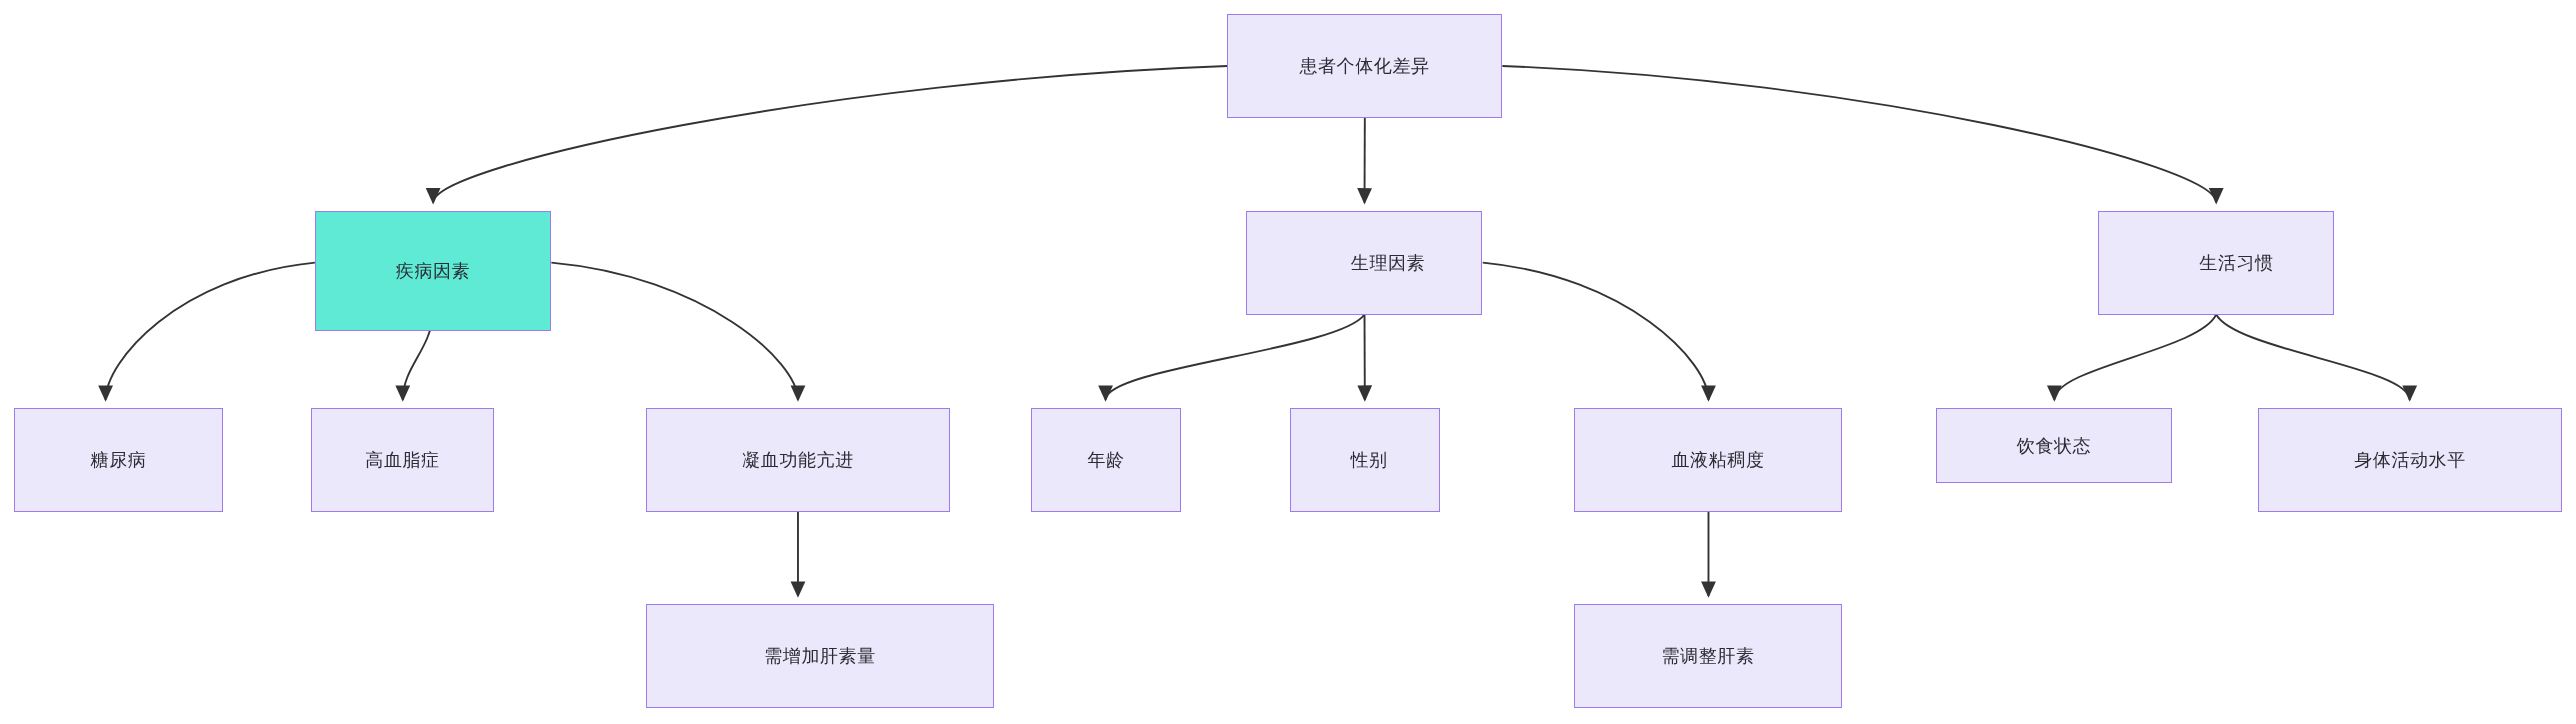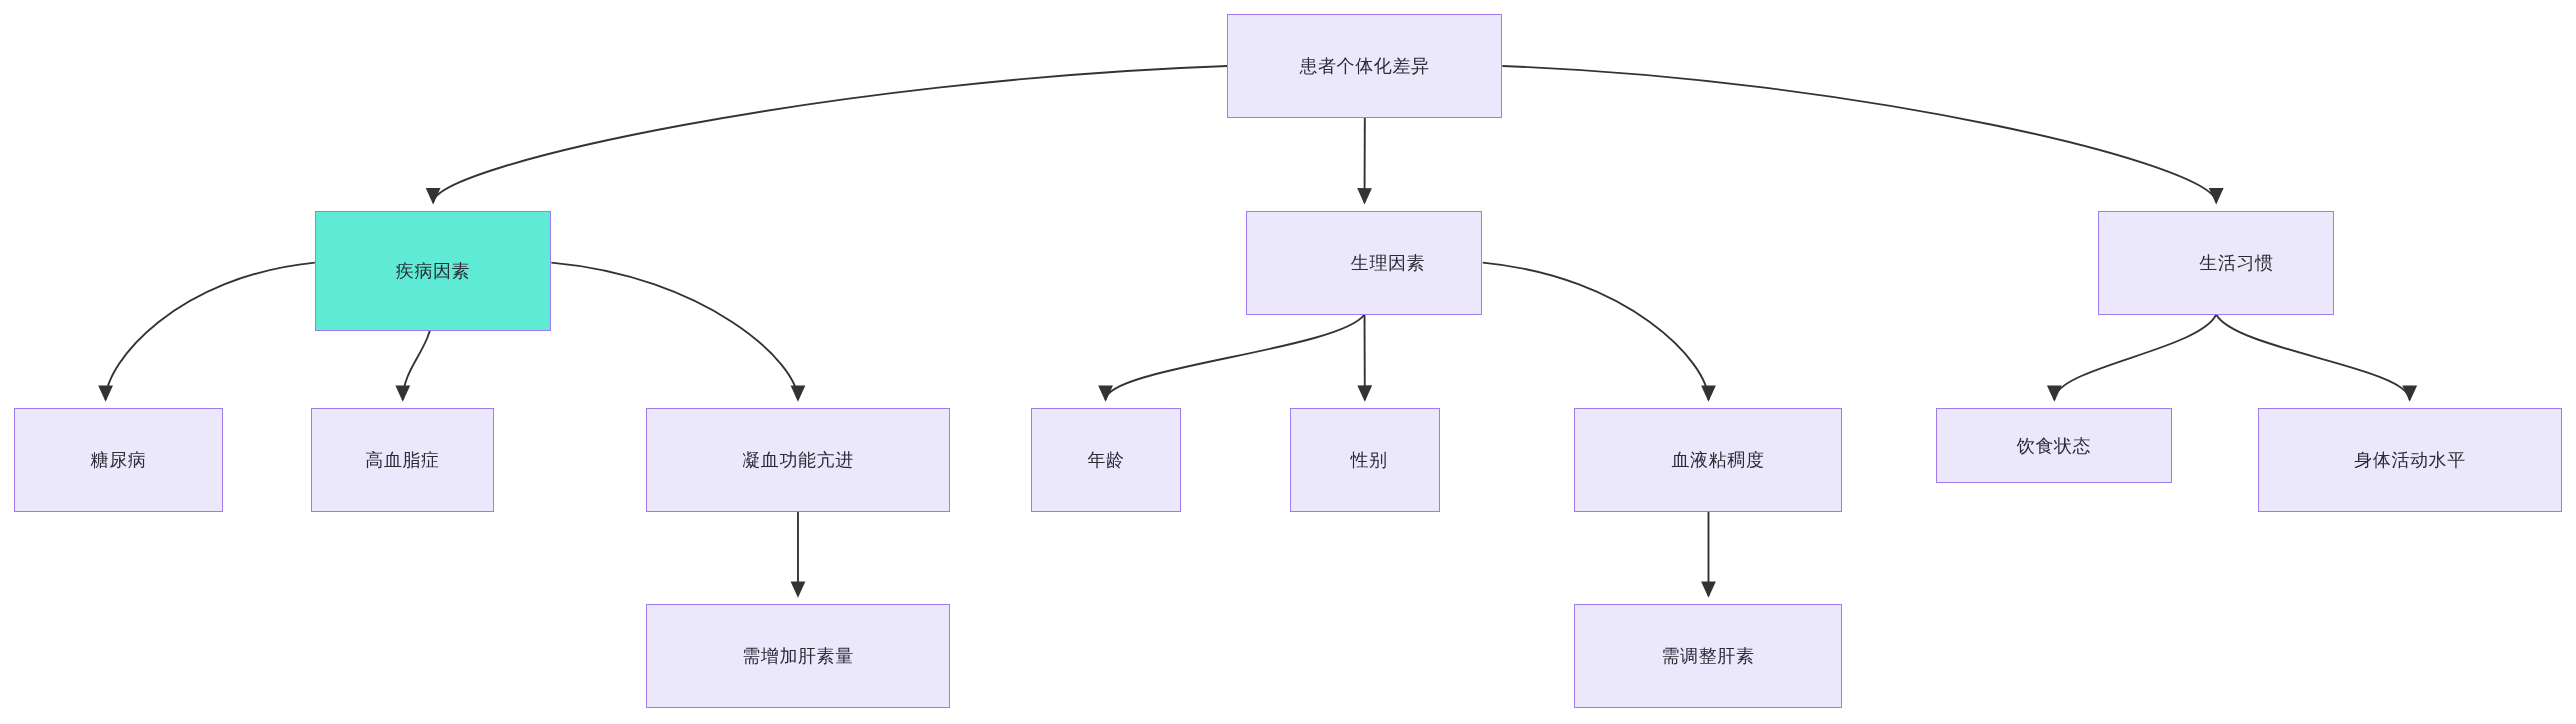--- a/index.html
+++ b/index.html
@@ -102,21 +102,21 @@
       </div>
       <div class="node" style="left: 1574px; top: 408px; width: 268px; height: 104px; background: rgb(235, 232, 252); border-color: rgb(157, 123, 236); color: rgb(43, 43, 51); padding-left: 20px;">
         <span class="node-label">血液粘稠度</span>
       </div>
       <div class="node" style="left: 1936px; top: 408px; width: 236px; height: 75px; background: rgb(235, 232, 252); border-color: rgb(157, 123, 236); color: rgb(43, 43, 51);">
         <span class="node-label">饮食状态</span>
       </div>
       <div class="node" style="left: 2258px; top: 408px; width: 304px; height: 104px; background: rgb(235, 232, 252); border-color: rgb(157, 123, 236); color: rgb(43, 43, 51);">
         <span class="node-label">身体活动水平</span>
       </div>
-      <div class="node" style="left: 646px; top: 604px; width: 304px; height: 104px; background: rgb(235, 232, 252); border-color: rgb(157, 123, 236); color: rgb(43, 43, 51);">
+      <div class="node" style="left: 646px; top: 604px; width: 348px; height: 104px; background: rgb(235, 232, 252); border-color: rgb(157, 123, 236); color: rgb(43, 43, 51);">
         <span class="node-label">需增加肝素量</span>
       </div>
       <div class="node" style="left: 1574px; top: 604px; width: 268px; height: 104px; background: rgb(235, 232, 252); border-color: rgb(157, 123, 236); color: rgb(43, 43, 51);">
         <span class="node-label">需调整肝素</span>
       </div>
     </div>
 
 </div>
 
 

